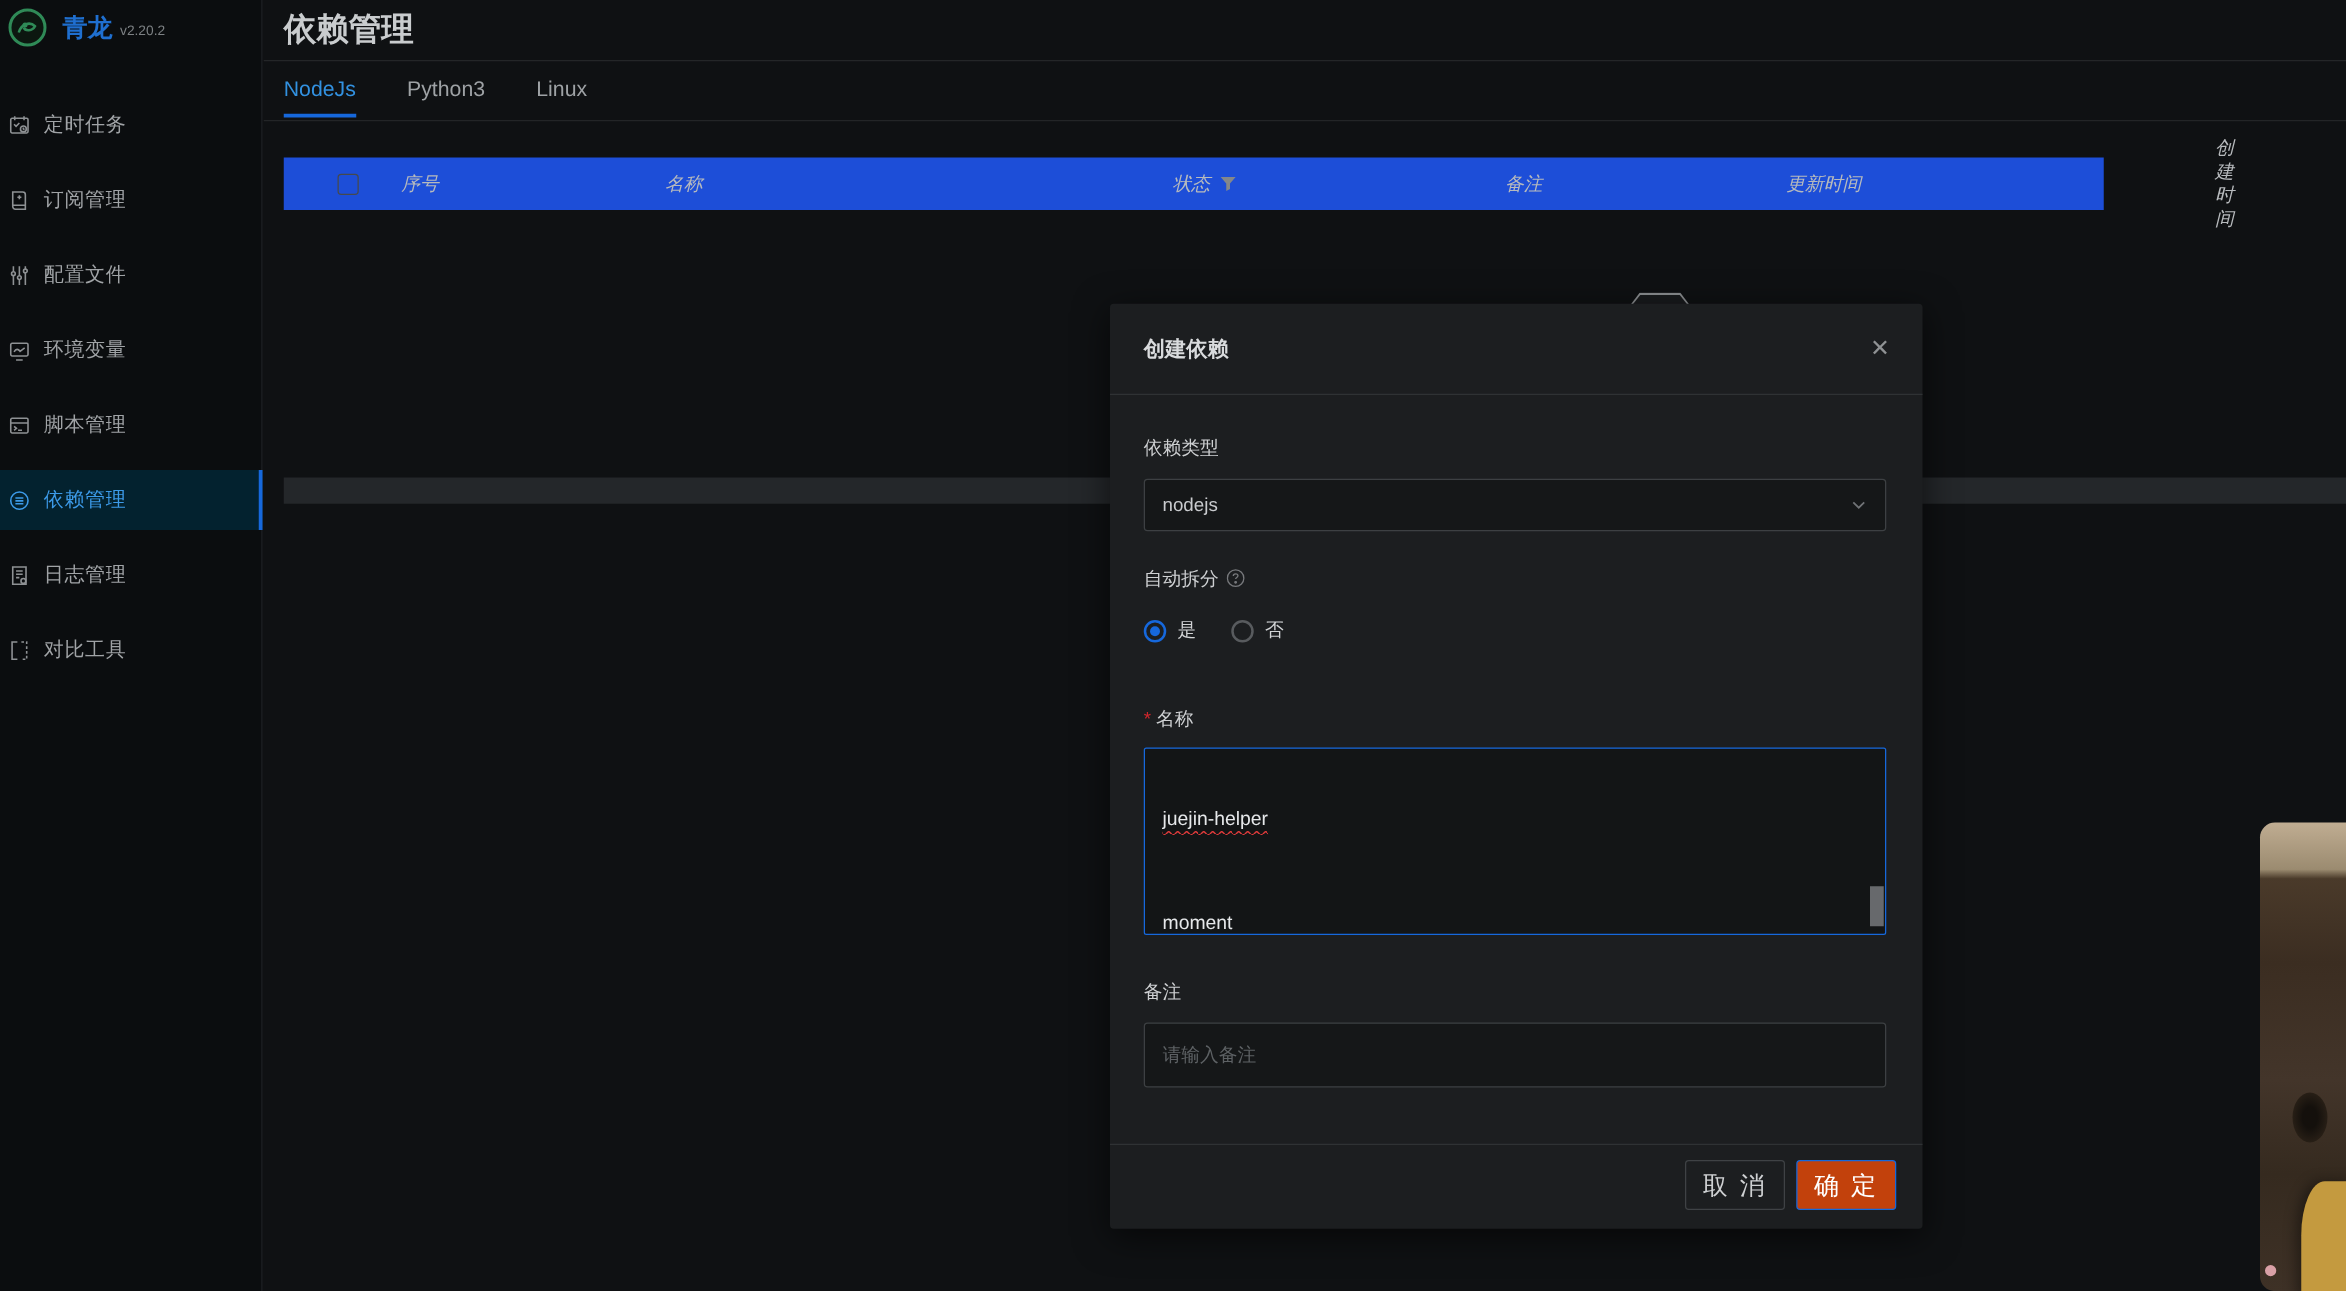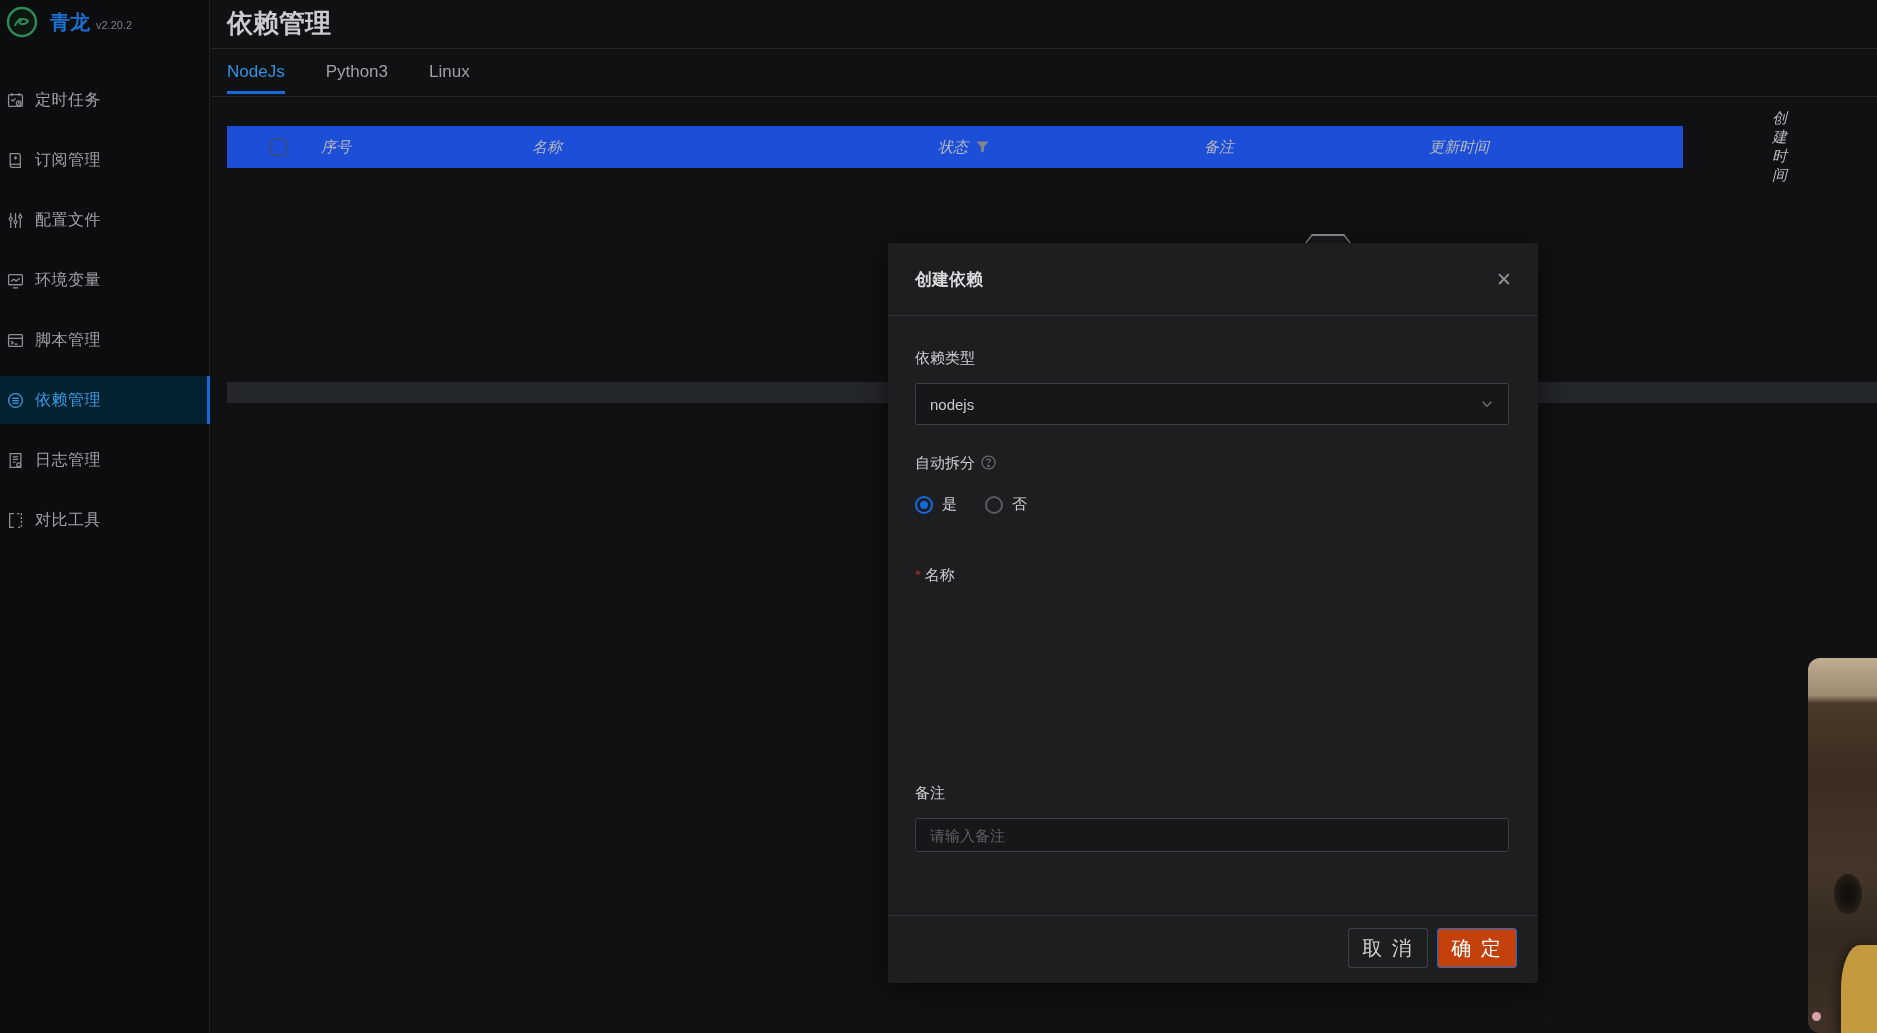--- a/index.html
+++ b/index.html
@@ -87,21 +87,21 @@
                overflow:hidden; cursor:text; }
   .ta-content { position:absolute; left:14px; top:-12px; right:18px; font-size:15.5px;
                 line-height:27.5px; color:#e6e8ea; white-space:pre; }
   .ta-line { height:27.5px; }
   .ta-line .w { display:inline; }
   .ta-line.misspell .w { text-decoration-line:underline; text-decoration-style:wavy;
                 text-decoration-color:#e03a3a; text-decoration-thickness:1px;
                 text-underline-offset:4px; }
   .ta-scrollthumb { position:absolute; right:1px; bottom:6px; width:11px; height:32px;
            background:#67696c; }
-  .remark-input { position:absolute; left:27px; top:575px; width:594px; height:34px;
+  .remark-input { position:absolute; left:27px; top:575px; width:594px; height:52px;
                   background:#151718; border:1px solid #3d4043; border-radius:3px;
                   padding:0 14px; font-size:15px; color:#4d7c0f;
                   font-family:"Liberation Sans","DejaVu Sans",sans-serif; outline:none; }
   .remark-input::placeholder { color:#5d6164; opacity:1; }
   .modal-footer { position:absolute; left:0; top:672px; width:100%; height:68px;
                   border-top:1px solid #2f3234; }
   .btn { position:absolute; top:12px; height:40px; width:80px; border-radius:3px;
          font-size:20px; display:flex; align-items:center; justify-content:center;
          cursor:pointer; letter-spacing:2px; }
   .btn-cancel { right:110px; background:transparent; border:1px solid #3f4245; color:#cfd1d3; }
@@ -279,20 +279,31 @@
       </div>
       <div class="radio-opt">
         <div class="radio-dot"></div>
         <span class="radio-label">否</span>
       </div>
     </div>
 
     <div class="f-label" style="top:323px">
       <span class="req-mark">*</span><span>名称</span>
     </div>
+    <div class="name-area">
+      <div class="ta-content">
+        <div class="ta-line misspell"><span class="w">juejin-helper</span></div>
+        <div class="ta-line"><span class="w">moment</span></div>
+        
+        
+        
+        
+      </div>
+      <div class="ta-scrollthumb"></div>
+    </div>
 
     <div class="f-label" style="top:541px">
       <span>备注</span>
     </div>
     <input class="remark-input" placeholder="请输入备注" style="">
 
     <div class="modal-footer">
       <div class="btn btn-cancel">取 消</div>
       <div class="btn btn-ok">确 定</div>
     </div>

